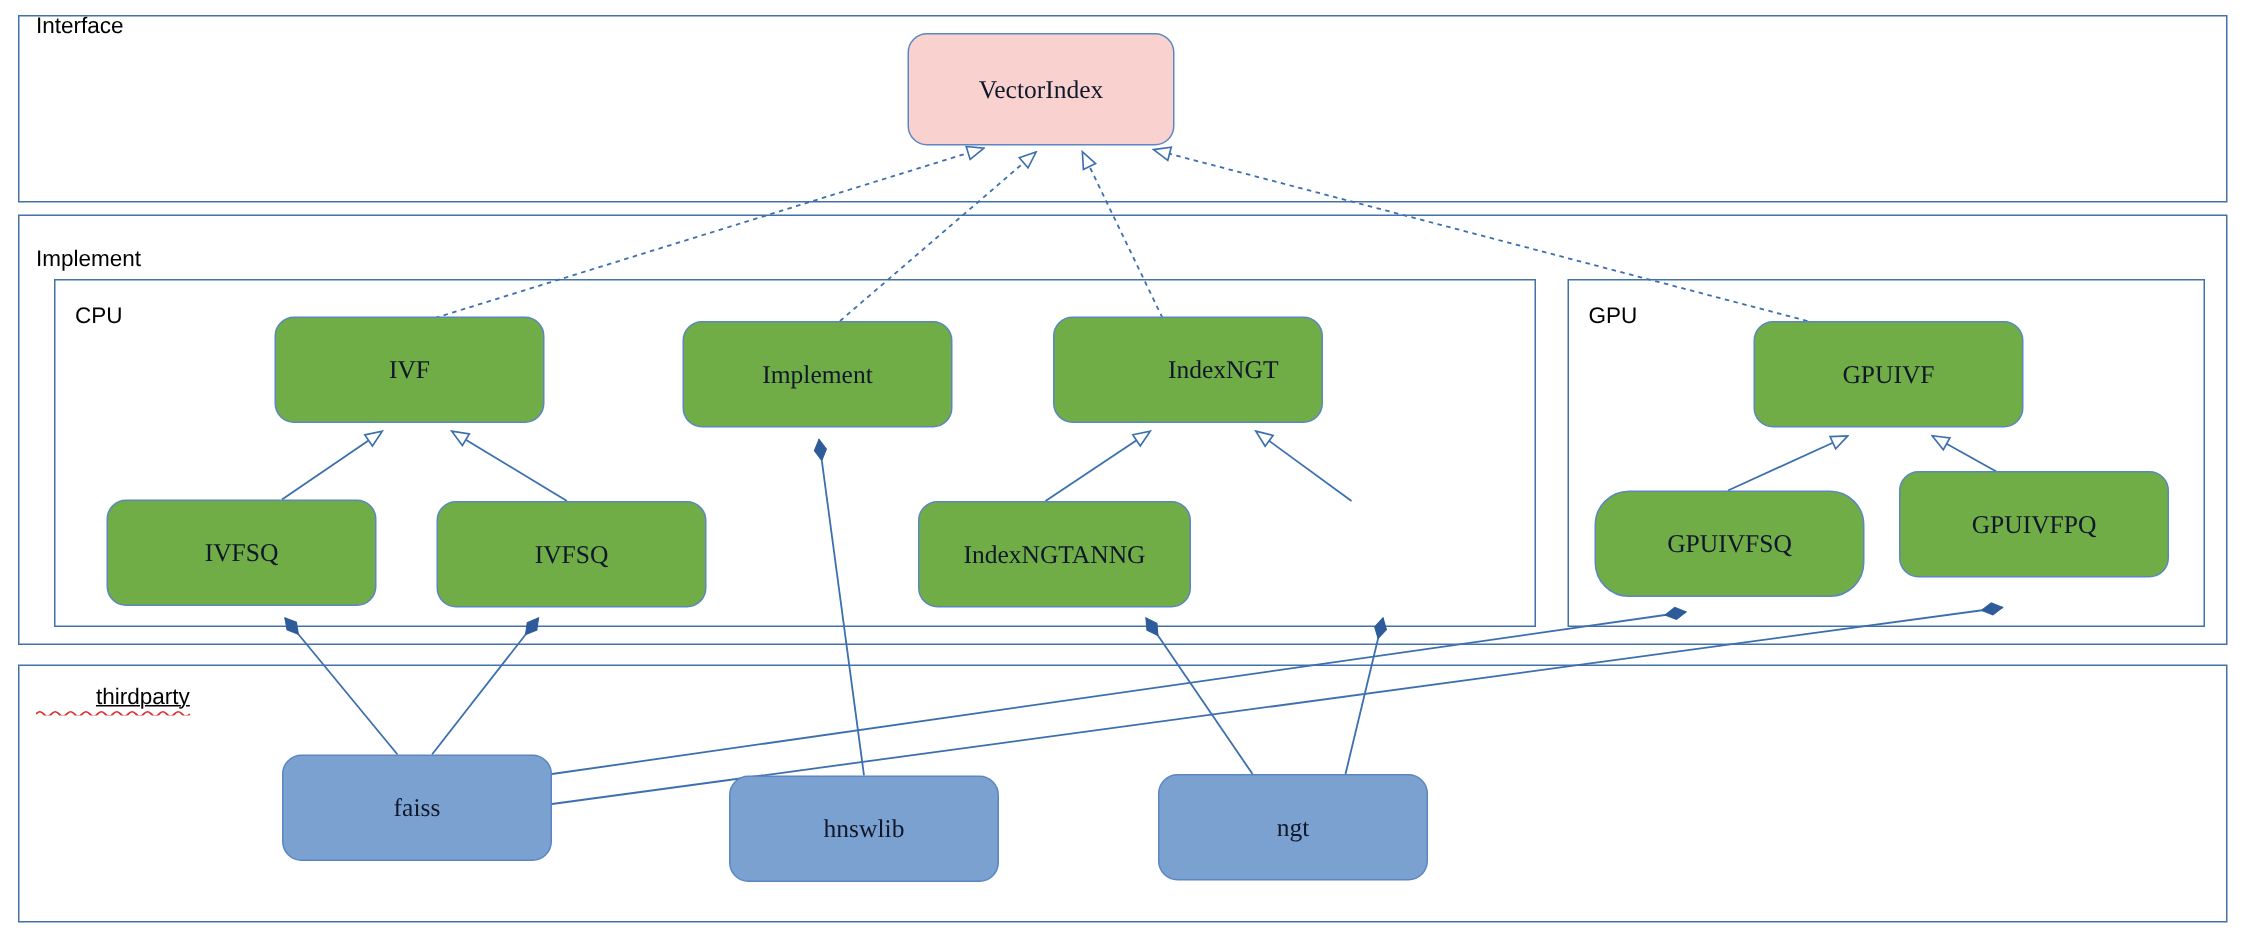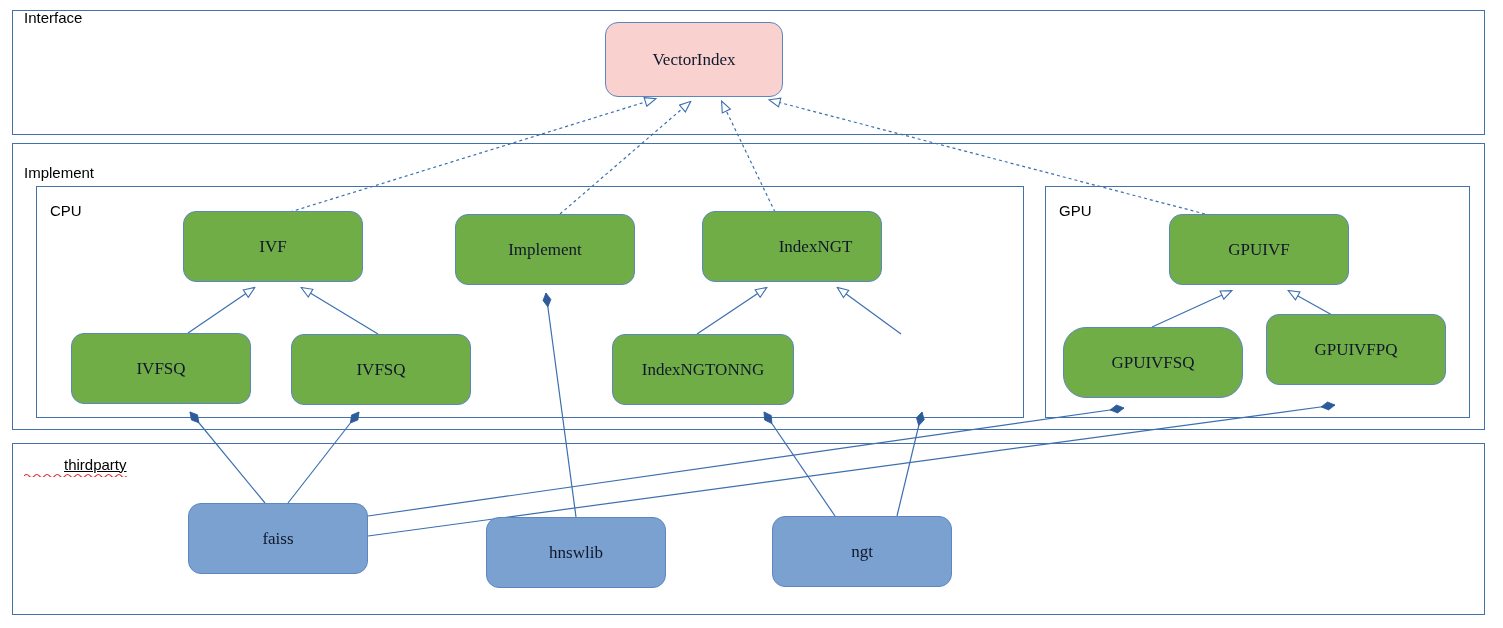--- a/index.html
+++ b/index.html
@@ -149,21 +149,21 @@
     <span>GPUIVF</span>
   </div>
 
   <div class="node green" style="left:71px;top:333px;width:180px;height:71px;">
     <span>IVFSQ</span>
   </div>
   <div class="node green" style="left:291px;top:334px;width:180px;height:71px;">
     <span>IVFSQ</span>
   </div>
   <div class="node green" style="left:612px;top:334px;width:182px;height:71px;">
-    <span>IndexNGTONNG</span>
+    <span>IndexNGTANNG</span>
   </div>
   <div class="node green" style="left:1063px;top:327px;width:180px;height:71px;border-radius:23px;">
     <span>GPUIVFSQ</span>
   </div>
   <div class="node green" style="left:1266px;top:314px;width:180px;height:71px;">
     <span>GPUIVFPQ</span>
   </div>
 
   <div class="node blue" style="left:188px;top:503px;width:180px;height:71px;">
     <span>faiss</span>

